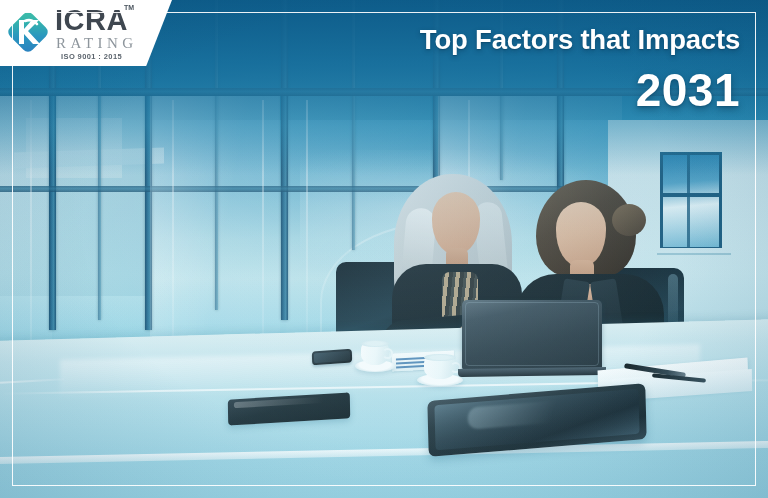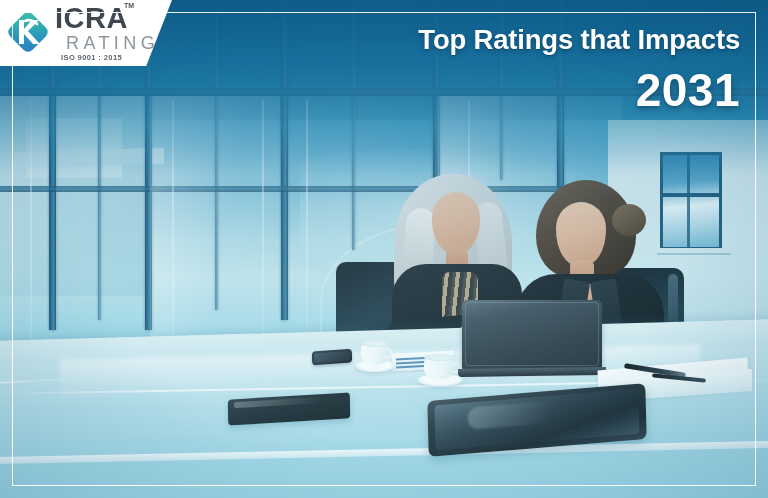--- a/index.html
+++ b/index.html
@@ -472,23 +472,23 @@
     font-family:"Liberation Sans", sans-serif;
     font-size:29px; font-weight:bold; letter-spacing:.5px;
     color:#3f4750;
     display:block;
   }
   .logo-tm {
     position:absolute; left:69px; top:-2px;
     font-size:7px; color:#4a545e; font-weight:bold;
   }
   .logo-rating {
-    font-family:Liberation Sans, sans-serif;
-    font-size:18px; letter-spacing:4.4px; color:#8d959c;
-    display:block; margin-top:1px; margin-left:11px;
+    font-family:Liberation Serif, serif;
+    font-size:15px; letter-spacing:4.4px; color:#8d959c;
+    display:block; margin-top:1px; margin-left:1px;
   }
   .logo-iso {
     font-family:"Liberation Sans", sans-serif;
     font-size:7.5px; letter-spacing:.4px; color:#5b646d;
     font-weight:bold;
     display:block; margin-top:2px; margin-left:6px;
   }
 
   
   .headline {
@@ -649,21 +649,21 @@
       <div class="screen"></div>
       <div class="refl"></div>
     </div>
 
     <div class="photo-wash"></div>
     <div class="top-tint"></div>
     <div class="vignette"></div>
   </div>
 
   <div class="headline">
-    <span class="hl-line">Top Ratings that Impacts</span>
+    <span class="hl-line">Top Factors that Impacts</span>
     <span class="hl-year">2031</span>
   </div>
 
   <div class="logo-banner">
     <div class="logo-mark">
       <div class="dia"></div>
       <svg width="26" height="28" viewBox="0 0 26 28">
         <path d="M4 2 L4 26 L9 26 L9 16 L18 26 L25 26 L13 13 L24 2 L17 2 L9 11 L9 2 Z" fill="#ffffff"></path>
         <path d="M10 3 A10 10 0 0 1 22 6" stroke="#ffffff" stroke-width="2.6" fill="none" stroke-linecap="round"></path>
       </svg>

